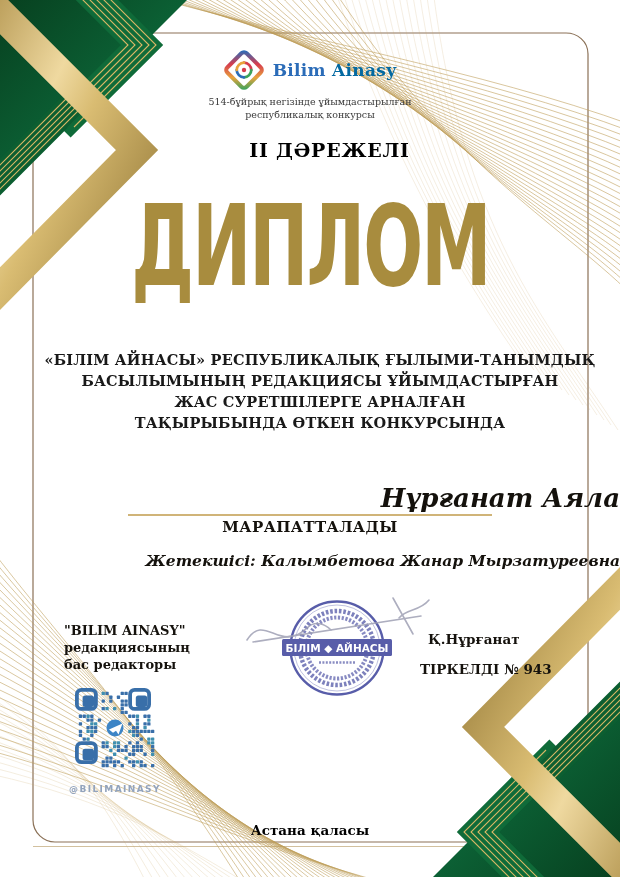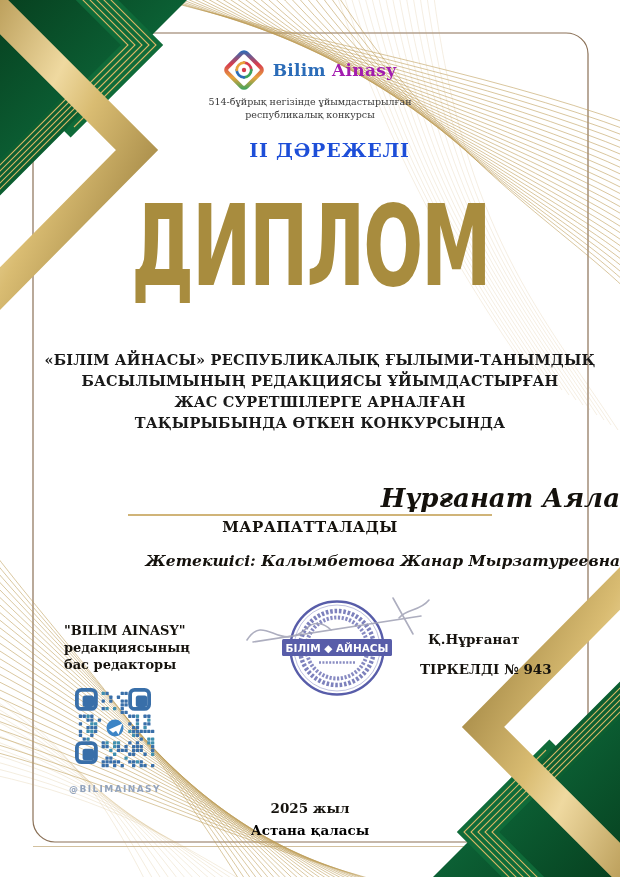--- a/index.html
+++ b/index.html
@@ -4,23 +4,23 @@
 <style>
   html,body{margin:0;padding:0;background:#ffffff;}
   .page{position:relative;width:620px;height:877px;background:#ffffff;overflow:hidden;
         font-family:"DejaVu Serif","Liberation Serif",serif;}
   svg.bg{position:absolute;left:0;top:0;z-index:0;}
   .abs{position:absolute;}
   .ctr{left:0;right:0;text-align:center;}
   
   .logo-row{top:50px;display:flex;justify-content:center;align-items:center;gap:9px;z-index:2;}
   .logo-text{font-weight:bold;font-size:17px;letter-spacing:.3px;}
-  .logo-blue{color:#2b6cb8;} .logo-red{color:#a21caf;}
+  .logo-blue{color:#2b6cb8;} .logo-red{color:#0369a1;}
   .subtitle{top:96px;font-size:9.5px;color:#3b3b3b;line-height:12.5px;z-index:2;}
-  .degree{top:139px;font-size:19px;font-weight:bold;color:#1d4ed8;letter-spacing:.8px;z-index:2;margin-left:39px;}
+  .degree{top:139px;font-size:19px;font-weight:bold;color:#000000;letter-spacing:.8px;z-index:2;margin-left:39px;}
   .big-title{top:194px;z-index:2;color:#a88c3e;font-family:"DejaVu Sans","Liberation Sans",sans-serif;
              font-weight:bold;font-size:112px;line-height:104px;white-space:nowrap;}
   .big-title span{display:inline-block;transform:scale(.63,1);transform-origin:center top;letter-spacing:-3px;}
   
   .body-block{top:349px;font-size:14.5px;font-weight:bold;color:#191919;line-height:21px;letter-spacing:.2px;z-index:2;padding-left:20px;}
   .name{top:483px;font-size:26px;font-weight:bold;font-style:italic;color:#14110c;z-index:2;text-align:right;}
   .name-line{top:514px;left:128px;width:364px;height:1.5px;background:#d0b478;z-index:2;}
   .award{top:518px;font-size:15px;font-weight:bold;color:#15120d;letter-spacing:.4px;z-index:2;}
   .supervisor{top:551px;font-size:15.5px;font-weight:bold;font-style:italic;color:#14110c;z-index:2;text-align:right;}
   
@@ -361,16 +361,15 @@
         <rect x="55.099999999999994" y="1.9" width="19" height="19" rx="4.5" fill="none" stroke="#396fa9" stroke-width="3.8"></rect>
         <rect x="60.8" y="7.6" width="11.4" height="11.4" rx="2.5" fill="#396fa9"></rect>
         <rect x="1.9" y="55.099999999999994" width="19" height="19" rx="4.5" fill="none" stroke="#396fa9" stroke-width="3.8"></rect>
         <rect x="7.6" y="60.8" width="11.4" height="11.4" rx="2.5" fill="#396fa9"></rect>
         <circle cx="40" cy="40" r="8.5" fill="#3d85c6"></circle>
         <path d="M 34 41.5 L 47.5 35.5 L 43.5 46.5 L 41 42.8 L 38 44.8 Z" fill="#ffffff"></path>
       </svg>
     <div class="qr-caption">@BILIMAINASY</div>
   </div>
 
-  <div class="abs ctr footer-year">2025 жыл</div>
   <div class="abs ctr footer-city">Астана қаласы</div>
 
 </div>
 
 </body></html>

